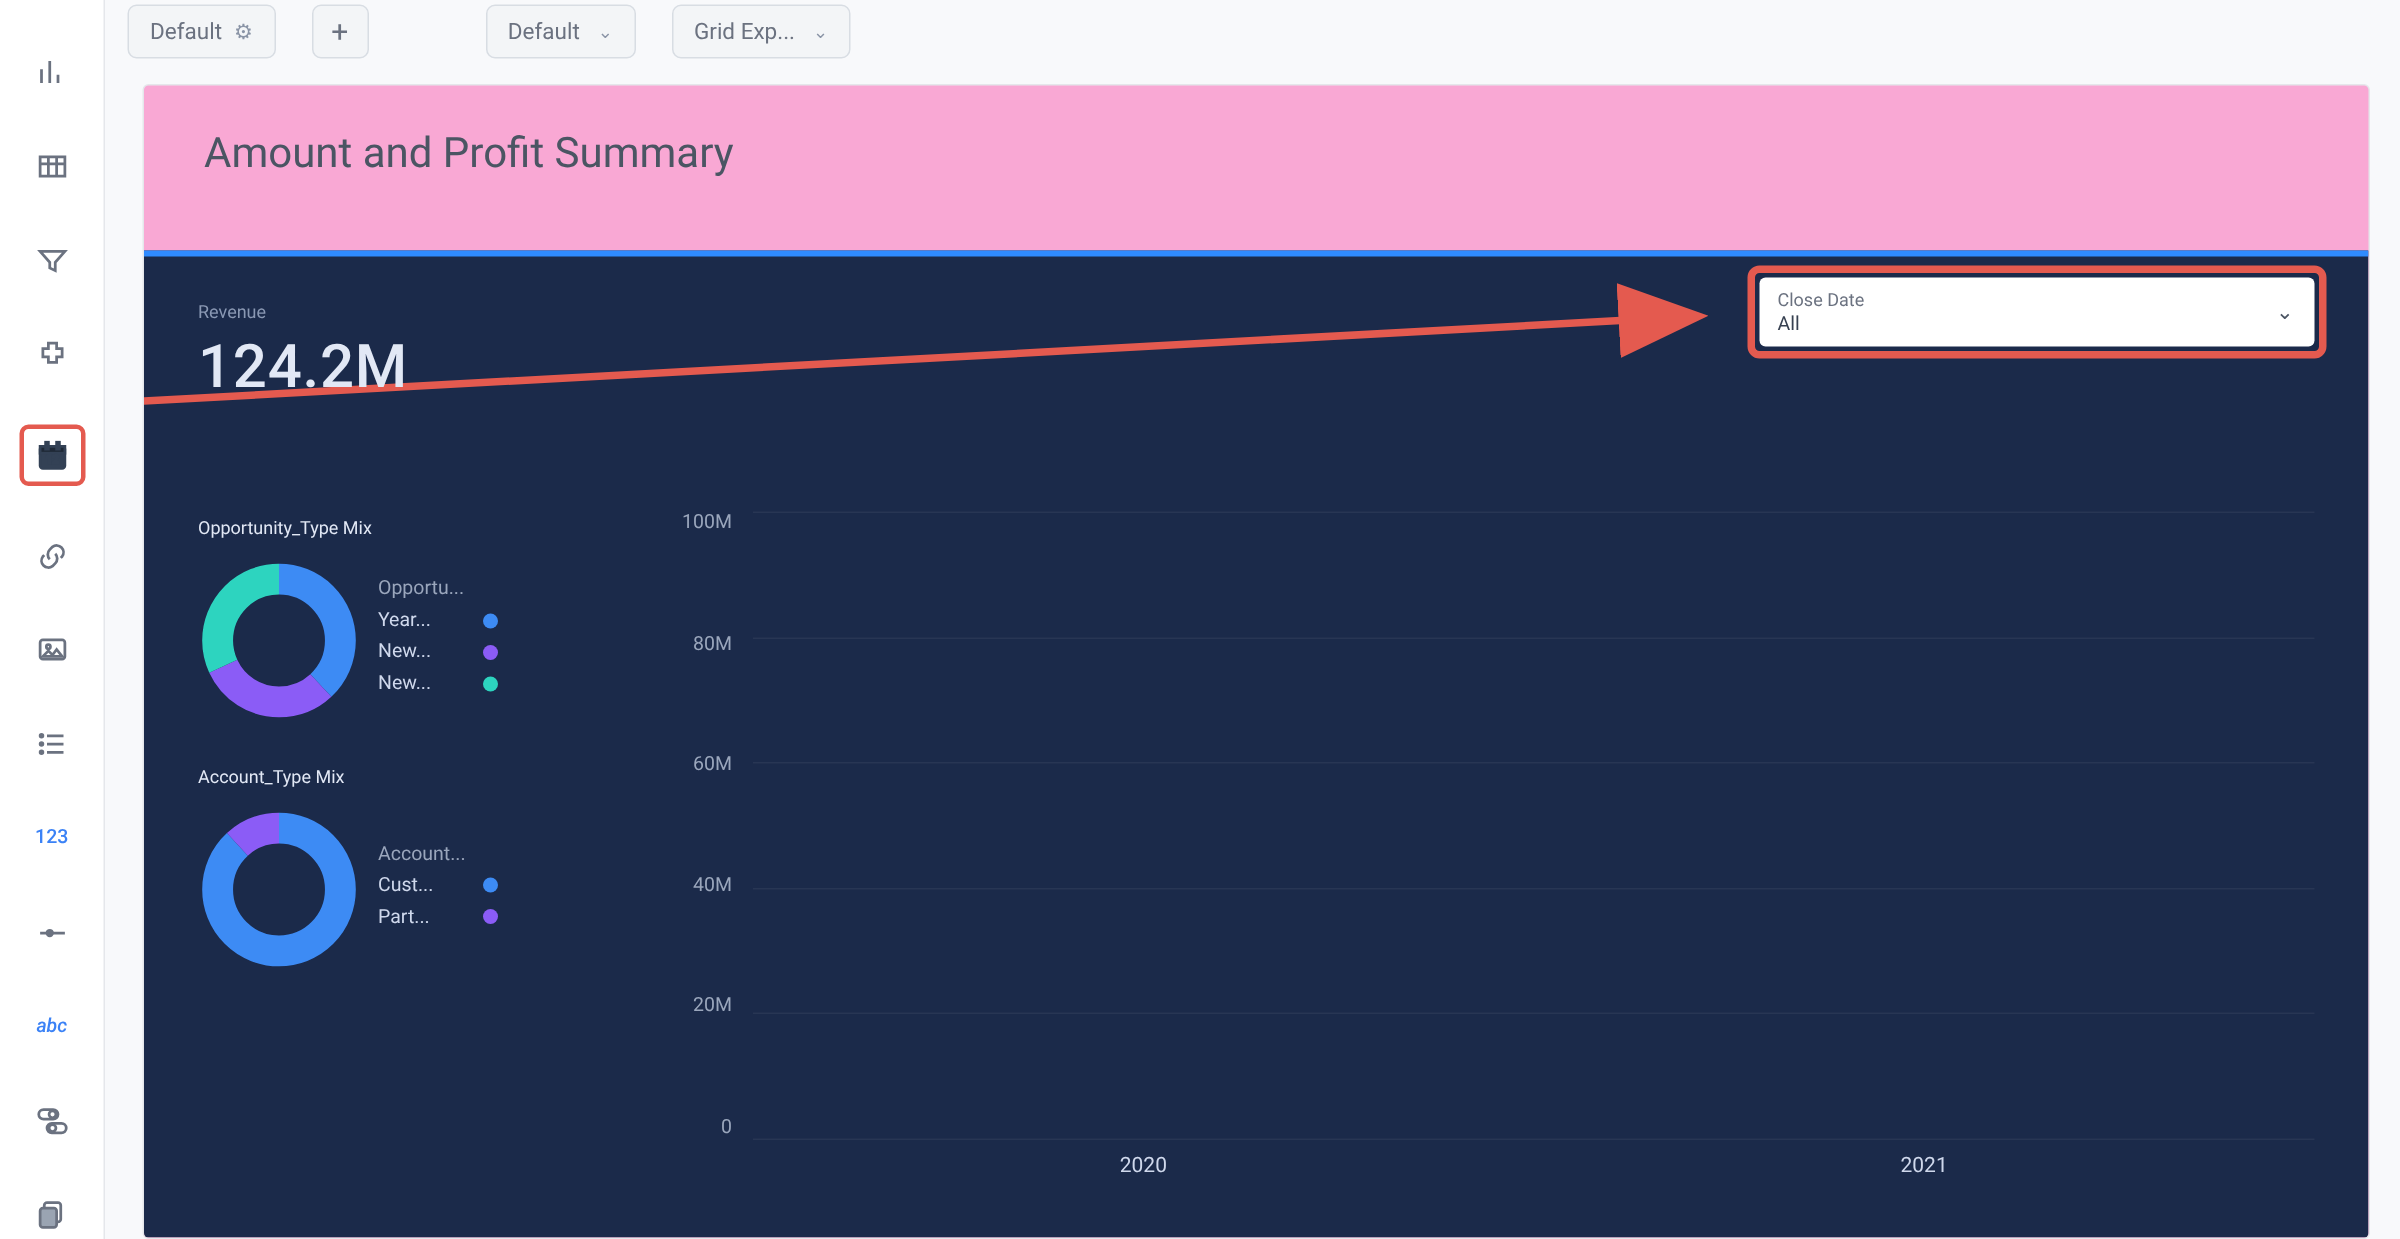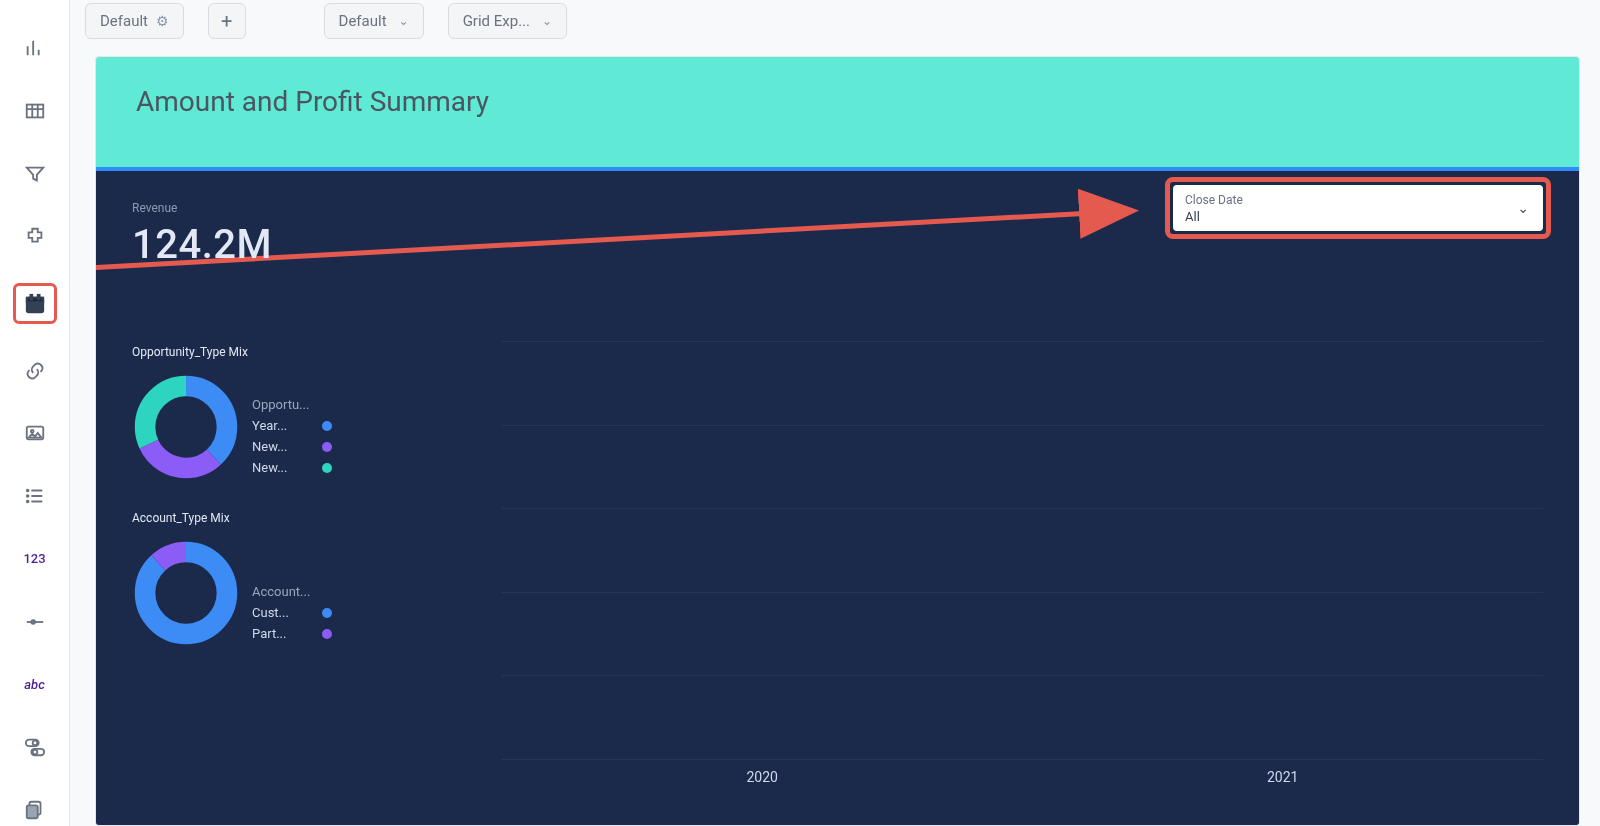--- a/index.html
+++ b/index.html
@@ -10,42 +10,42 @@
     position: absolute; left: 0; top: 0; width: 70px; height: 100%;
     background: #ffffff; border-right: 1px solid #e5e7eb;
     display: flex; flex-direction: column; align-items: center;
     padding-top: 32px; gap: 30px;
   }
   .left-rail .rail-item {
     width: 36px; height: 36px; display: flex; align-items: center; justify-content: center;
     color: #6b7280; cursor: pointer; border-radius: 6px; font-size: 13px;
   }
   .left-rail .rail-item svg { width: 22px; height: 22px; stroke: #6b7280; fill: none; stroke-width: 2; }
-  .left-rail .rail-item.text-icon { font-weight: 500; color: #4c1d95; }
+  .left-rail .rail-item.text-icon { font-weight: 500; color: #3b82f6; }
   .left-rail .rail-item.highlighted { border: 3px solid #e45a4f; border-radius: 6px; padding: 4px; width: 44px; height: 44px; }
   .left-rail .rail-item.highlighted svg { stroke: #334155; fill: #334155; }
 
   
   .top-strip {
     position: absolute; left: 85px; top: 0; right: 20px; height: 40px;
     display: flex; align-items: center; gap: 24px; padding-top: 2px;
   }
   .top-strip .pill {
     height: 36px; padding: 0 14px; border: 1px solid #d8dde3; border-radius: 6px;
     background: #f3f5f7; display: flex; align-items: center; gap: 8px;
     font-size: 15px; color: #6b7280; cursor: pointer;
   }
   .top-strip .pill .gear { font-size: 14px; color: #8a94a6; }
   .top-strip .pill.icon-only { width: 38px; justify-content: center; padding: 0; font-size: 20px; color: #6b7280; }
   .top-strip .chev { font-size: 12px; color: #8a94a6; margin-left: 4px; }
 
   
   .main {
     position: absolute; left: 95px; top: 56px; right: 20px; bottom: 0;
-    background: #5eead4; border: 1px solid #e5e7eb; border-radius: 4px;
+    background: #f9a8d4; border: 1px solid #e5e7eb; border-radius: 4px;
     overflow: hidden;
   }
   .main-title {
     padding: 28px 40px 24px 40px;
     font-size: 28px; font-weight: 400; color: #4b5563;
   }
 
   
   .dashboard {
     position: absolute; left: 0; right: 0; top: 110px; bottom: 0;
@@ -88,21 +88,21 @@
     position: absolute; left: -73px; top: -80px; width: 1520px; height: 250px;
     pointer-events: none;
   }
 
   
   .donut-col {
     position: absolute; left: 36px; top: 174px; width: 260px; bottom: 10px;
   }
   .donut-section { margin-bottom: 30px; }
   .donut-title { font-size: 12px; color: #e2e8f5; margin-bottom: 14px; }
-  .donut-wrap { display: flex; align-items: flex-end; gap: 12px; }
+  .donut-wrap { display: flex; align-items: center; gap: 12px; }
   .donut { width: 108px; height: 108px; }
   .legend { font-size: 13px; color: #cfd8ec; }
   .legend .lg-head { margin-bottom: 6px; color: #9aa6bc; }
   .legend .lg-row { display: flex; align-items: center; gap: 8px; margin-bottom: 6px; }
   .legend .lg-dot { width: 10px; height: 10px; border-radius: 50%; }
 
   
   .bar-chart {
     position: absolute; left: 340px; top: 170px; right: 36px; bottom: 10px;
   }
@@ -305,20 +305,28 @@
                   <span>Part...</span>
                   <span class="lg-dot" style="background: rgb(139, 92, 246);"></span>
                 </div>
               </div>
           </div>
         </div>
       </div>
     </div>
 
     <div class="bar-chart">
+      <div class="bc-yaxis" id="bc-yaxis">
+          <div>100M</div>
+          <div>80M</div>
+          <div>60M</div>
+          <div>40M</div>
+          <div>20M</div>
+          <div>0</div>
+        </div>
       <div class="bc-grid" id="bc-grid">
           <div class="gline" style="top: 0%;"></div>
           <div class="gline" style="top: 20%;"></div>
           <div class="gline" style="top: 40%;"></div>
           <div class="gline" style="top: 60%;"></div>
           <div class="gline" style="top: 80%;"></div>
           <div class="gline" style="top: 100%;"></div>
         </div>
       <div class="bc-bars" id="bc-bars">
           <div class="bc-bar-slot">

